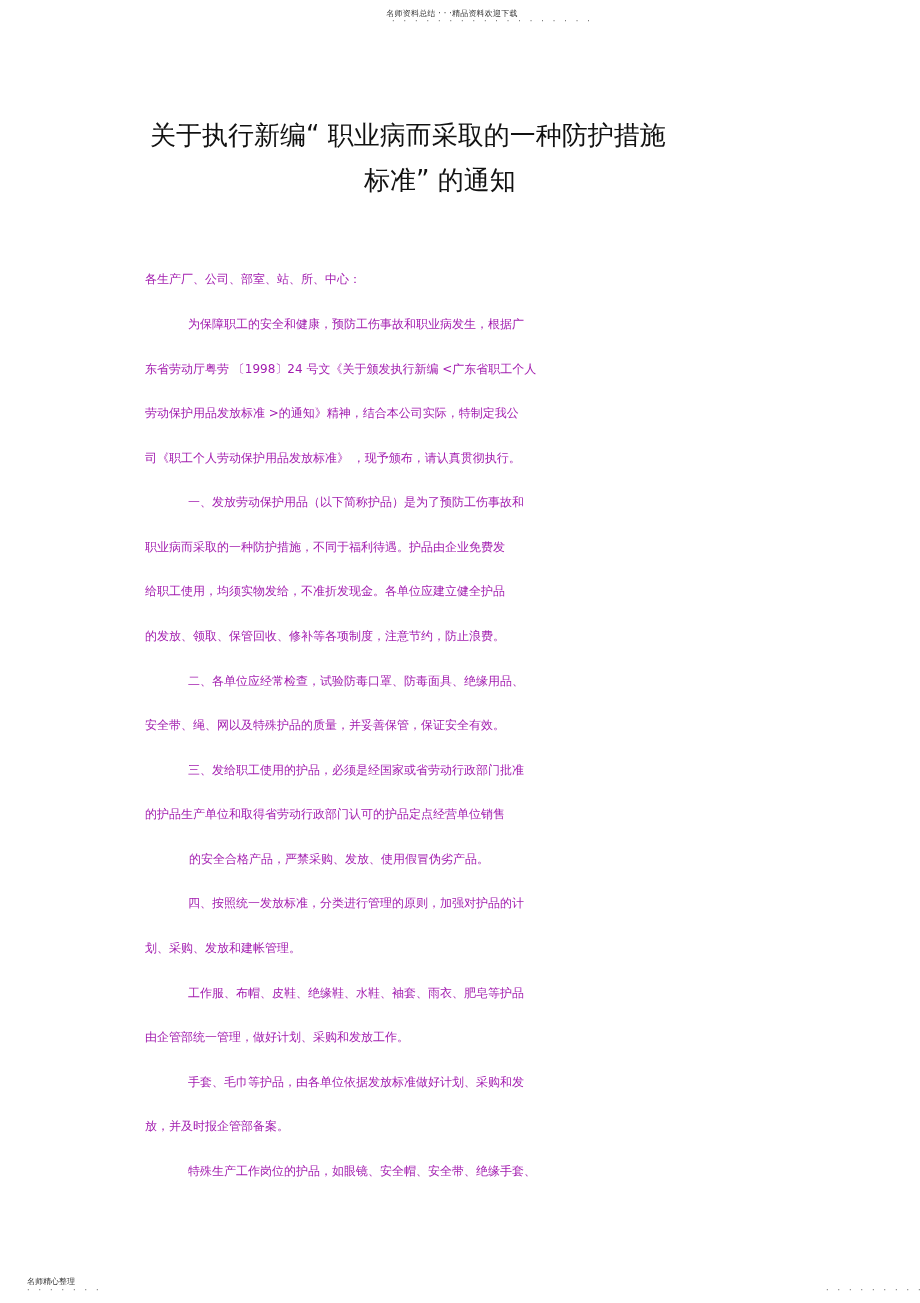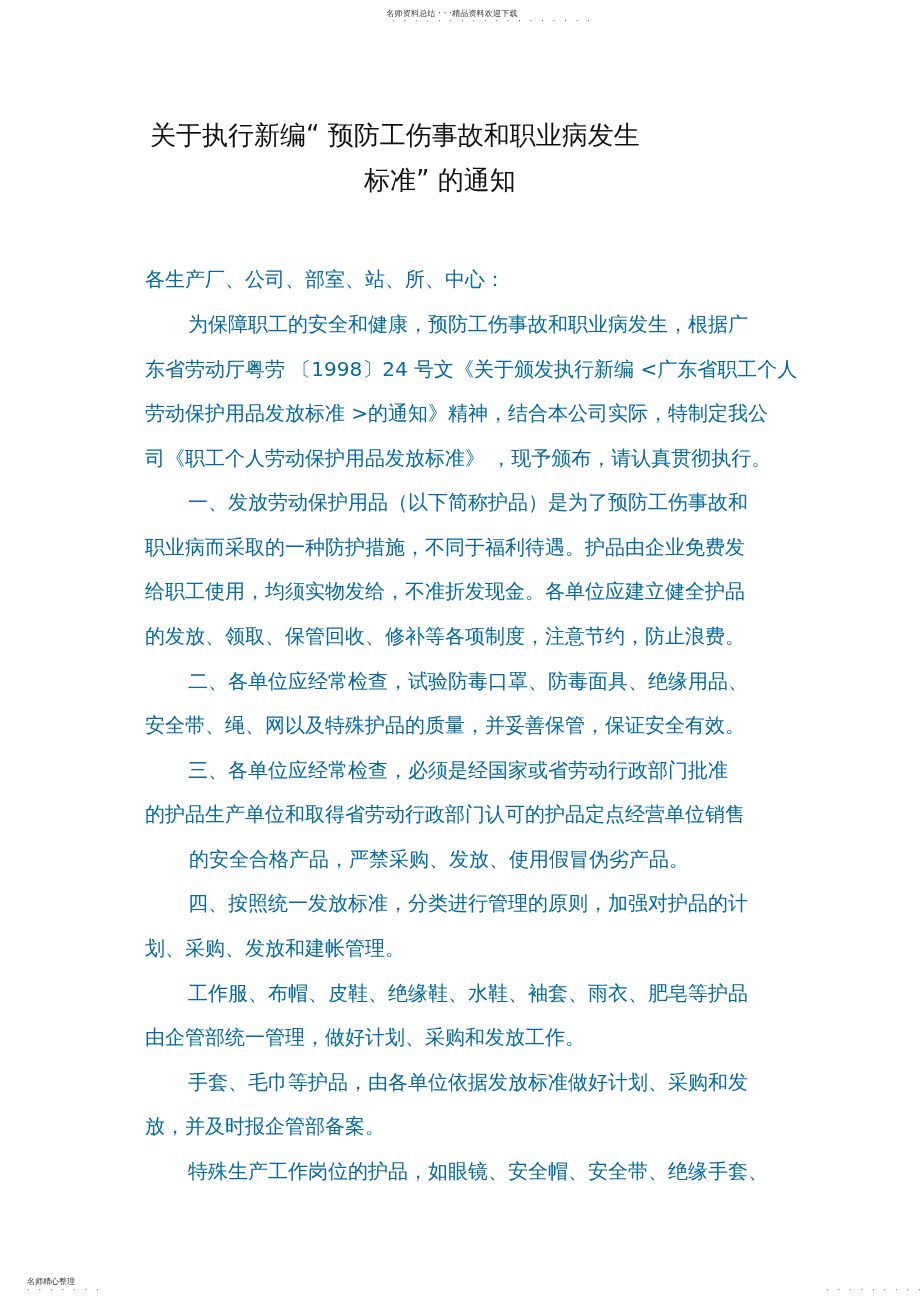--- a/index.html
+++ b/index.html
@@ -50,23 +50,23 @@
       width: auto;
     }
     .title-line2 {
       top: 163px;
       left: 364px;
       width: auto;
     }
     .doc-line {
       position: absolute;
       left: 145px;
-      font-size: 20px;
+      font-size: 12px;
       white-space: nowrap;
-      color: #0369a1;
+      color: #a21caf;
       line-height: 22px;
       text-align: right;
     }
     .indent {
       left: 188px;
     }
     .footer-left {
       position: absolute;
       top: 1276px;
       left: 27px;
@@ -92,39 +92,39 @@
     }
   </style>
 </head>
 <body>
 
 <div>
 
   <div class="header-watermark">名师资料总结 · · ·精品资料欢迎下载</div>
   <div class="dots header-dots">· · · · · · · · · · · · · · · · · ·</div>
 
-  <div class="title title-line1">关于执行新编“ 预防工伤事故和职业病发生</div>
+  <div class="title title-line1">关于执行新编“ 职业病而采取的一种防护措施</div>
   <div class="title title-line2">标准” 的通知</div>
 
   <div class="doc-line" style="top:268px;">各生产厂、公司、部室、站、所、中心：</div>
 
   <div class="doc-line indent" style="top:313px;">为保障职工的安全和健康，预防工伤事故和职业病发生，根据广</div>
   <div class="doc-line" style="top:358px;">东省劳动厅粤劳 〔1998〕24 号文《关于颁发执行新编 &lt;广东省职工个人</div>
   <div class="doc-line" style="top:402px;">劳动保护用品发放标准 &gt;的通知》精神，结合本公司实际，特制定我公</div>
   <div class="doc-line" style="top:447px;">司《职工个人劳动保护用品发放标准》 ，现予颁布，请认真贯彻执行。</div>
 
   <div class="doc-line indent" style="top:491px;">一、发放劳动保护用品（以下简称护品）是为了预防工伤事故和</div>
   <div class="doc-line" style="top:536px;">职业病而采取的一种防护措施，不同于福利待遇。护品由企业免费发</div>
   <div class="doc-line" style="top:580px;">给职工使用，均须实物发给，不准折发现金。各单位应建立健全护品</div>
   <div class="doc-line" style="top:625px;">的发放、领取、保管回收、修补等各项制度，注意节约，防止浪费。</div>
 
   <div class="doc-line indent" style="top:634px;margin-top:36px;">二、各单位应经常检查，试验防毒口罩、防毒面具、绝缘用品、</div>
   <div class="doc-line" style="top:714px;">安全带、绳、网以及特殊护品的质量，并妥善保管，保证安全有效。</div>
 
-  <div class="doc-line indent" style="top:759px;">三、各单位应经常检查，必须是经国家或省劳动行政部门批准</div>
+  <div class="doc-line indent" style="top:759px;">三、发给职工使用的护品，必须是经国家或省劳动行政部门批准</div>
   <div class="doc-line" style="top:803px;">的护品生产单位和取得省劳动行政部门认可的护品定点经营单位销售</div>
   <div class="doc-line" style="top:848px;margin-left:44px;">的安全合格产品，严禁采购、发放、使用假冒伪劣产品。</div>
 
   <div class="doc-line indent" style="top:892px;">四、按照统一发放标准，分类进行管理的原则，加强对护品的计</div>
   <div class="doc-line" style="top:937px;">划、采购、发放和建帐管理。</div>
 
   <div class="doc-line indent" style="top:982px;">工作服、布帽、皮鞋、绝缘鞋、水鞋、袖套、雨衣、肥皂等护品</div>
   <div class="doc-line" style="top:1026px;">由企管部统一管理，做好计划、采购和发放工作。</div>
 
   <div class="doc-line indent" style="top:1071px;">手套、毛巾等护品，由各单位依据发放标准做好计划、采购和发</div>

